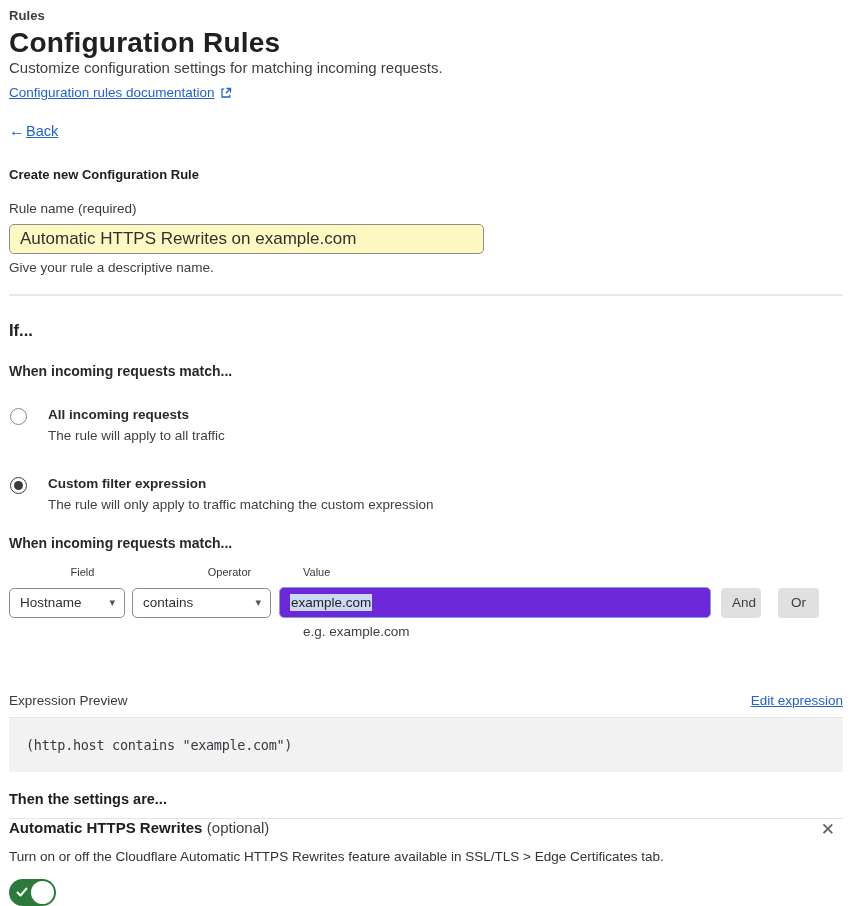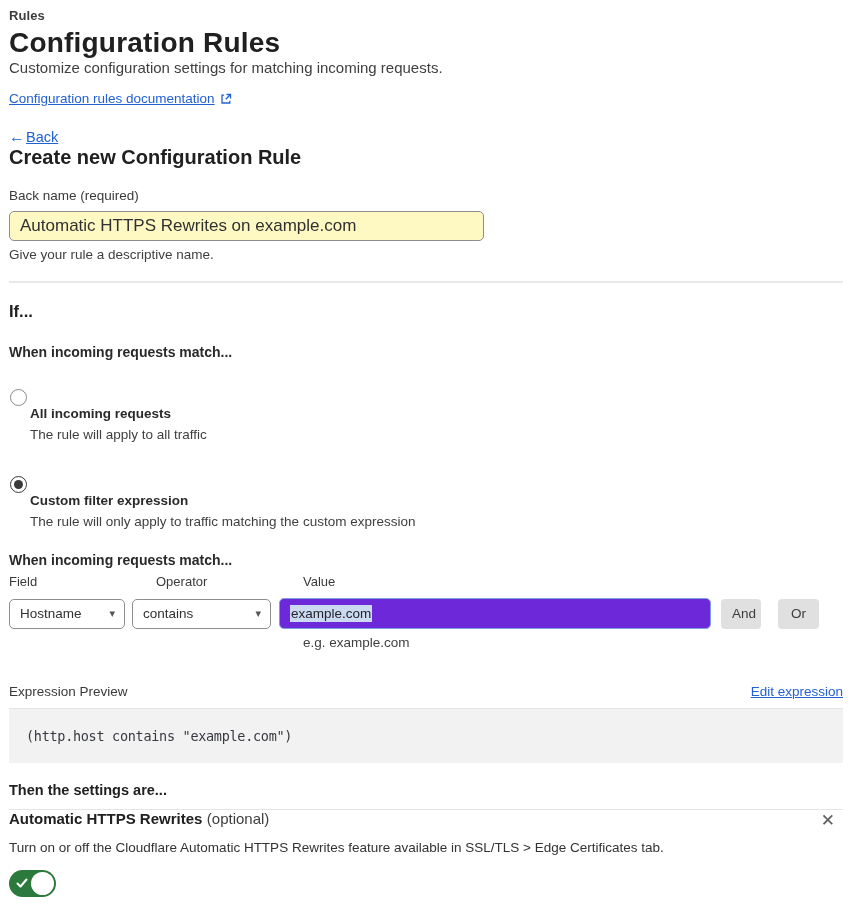--- a/index.html
+++ b/index.html
@@ -9,55 +9,55 @@
     font-family: "Liberation Sans", sans-serif;
     color: #313131;
     padding: 8px 9px 0 9px;
     position: relative;
     overflow: hidden;
   }
   .breadcrumb { font-size: 13px; color: #3d3d3d; font-weight: bold; letter-spacing: .1px; }
   h1.page-title { font-size: 28px; font-weight: bold; color: #202020; margin-top: 4px; letter-spacing: .2px; }
   .subtitle { font-size: 15px; color: #3f3f3f; }
   a, .link { color: #2161d3; text-decoration: underline; cursor: pointer; }
-  .doc-link-row { margin-top: 15px; font-size: 13.5px; display: flex; align-items: center; gap: 5px; }
+  .doc-link-row { margin-top: 9px; font-size: 13.5px; display: flex; align-items: center; gap: 5px; }
   .ext-icon svg { display: block; }
   .back-row { margin-top: 22px; font-size: 14.5px; display: flex; align-items: center; }
   .back-arrow { color: #2161d3; text-decoration: none; font-size: 16px; margin-right: 1px; }
-  h2.section-title { font-size: 20px; font-weight: bold; color: #202020; }
+  h2.section-title { font-size: 13px; font-weight: bold; color: #202020; margin-top: 27px; }
   .field-label { font-size: 13.5px; color: #3a3a3a; margin-top: 19px; }
   .rule-name-input {
     margin-top: 8px; width: 475px; height: 30px;
     border: 1px solid #8d8d8d; border-radius: 5px;
     font-family: "Liberation Sans", sans-serif;
     font-size: 17px; color: #313131; padding: 0 10px;
     outline: none; display: block; background: #fef9c3;
   }
   .help-text { font-size: 13.5px; color: #3f3f3f; margin-top: 6px; }
   .divider { height: 2px; background: #e9e9e9; margin-top: 19px; width: 100%; border: none; }
   .divider-thin { height: 1px; background: #e5e5e5; width: 100%; border: none; }
-  h3.if-title { font-size: 16.5px; font-weight: bold; color: #202020; margin-top: 19px; }
+  h3.if-title { font-size: 16.5px; font-weight: bold; color: #202020; margin-top: 25px; }
   h4.match-title { font-size: 14px; font-weight: bold; color: #2a2a2a; margin-top: 23px; }
-  .radio-row { display: flex; margin-top: 28px; flex-direction: column; }
+  .radio-row { display: flex; margin-top: 28px; }
   .radio-row + .radio-row { margin-top: 33px; }
   .radio-circle {
     width: 17px; height: 17px; border-radius: 50%;
     border: 1px solid #8a8a8a; background: #fff;
     margin: 1px 0 0 1px; flex: none; position: relative; cursor: pointer;
   }
   .radio-circle.selected { border-color: #3a3a3a; }
   .radio-circle.selected::after {
     content: ""; position: absolute; left: 3px; top: 3px;
     width: 9px; height: 9px; border-radius: 50%; background: #3a3a3a;
   }
   .radio-texts { margin-left: 21px; }
   .radio-label { font-size: 13.5px; font-weight: bold; color: #2a2a2a; }
   .radio-desc { font-size: 13.5px; color: #3f3f3f; margin-top: 6px; }
   .builder-title { margin-top: 40px; }
-  .builder-labels { display: flex; margin-top: 6px; font-size: 13px; color: #3a3a3a; }
+  .builder-labels { display: flex; margin-top: 15px; font-size: 11px; color: #3a3a3a; text-align: center; }
   .bl-field { width: 147px; }
   .bl-operator { width: 147px; }
   .builder-row { display: flex; margin-top: 9px; align-items: center; }
   .select-box {
     width: 116px; height: 30px; border: 1px solid #8d8d8d; border-radius: 5px;
     background: #fff; display: flex; align-items: center; justify-content: space-between;
     padding: 0 9px 0 10px; font-size: 13.5px; color: #313131; cursor: pointer;
   }
   .select-box .caret { color: #555; font-size: 11px; }
   .sel-field { margin-right: 7px; }
@@ -69,21 +69,21 @@
   }
   .value-input .sel-text { background: #ccdaf1; padding: 1px 1px; }
   .cond-btn {
     height: 30px; border: none; border-radius: 4px; background: #e0e0e0;
     font-family: "Liberation Sans", sans-serif; font-size: 13.5px; color: #3d3d3d;
     cursor: pointer; padding: 0 11px;
   }
   .btn-and { margin-left: 10px; width: 40px; }
   .btn-or { margin-left: 17px; width: 41px; }
   .eg-text { font-size: 13.5px; color: #3f3f3f; margin: 6px 0 0 294px; }
-  .preview-row { display: flex; justify-content: space-between; align-items: flex-end; margin-top: 34px; }
+  .preview-row { display: flex; justify-content: space-between; align-items: flex-end; margin-top: 54px; }
   .preview-label { font-size: 13.5px; color: #3a3a3a; }
   .edit-link { font-size: 13.5px; }
   .preview-hairline { margin-top: 9px; }
   .code-box {
     background: #f2f2f2; width: 100%; height: 54px;
     display: flex; align-items: center; padding: 0 17px;
     font-family: "DejaVu Sans Mono", "Liberation Mono", monospace;
     font-size: 13.5px; color: #36393f; letter-spacing: -0.3px;
   }
   .then-title { font-size: 14.5px; font-weight: bold; color: #202020; margin-top: 19px; }
@@ -121,21 +121,21 @@
   </span>
 </div>
 
 <div class="back-row">
   <span class="back-arrow">←</span>
   <a class="link">Back</a>
 </div>
 
 <h2 class="section-title">Create new Configuration Rule</h2>
 
-<div class="field-label">Back name (required)</div>
+<div class="field-label">Rule name (required)</div>
 <input class="rule-name-input" type="text" value="Automatic HTTPS Rewrites on example.com" style="">
 <div class="help-text">Give your rule a descriptive name.</div>
 
 <hr class="divider">
 
 <h3 class="if-title">If...</h3>
 <h4 class="match-title">When incoming requests match...</h4>
 
 <div class="radio-row">
   <span class="radio-circle"></span>

